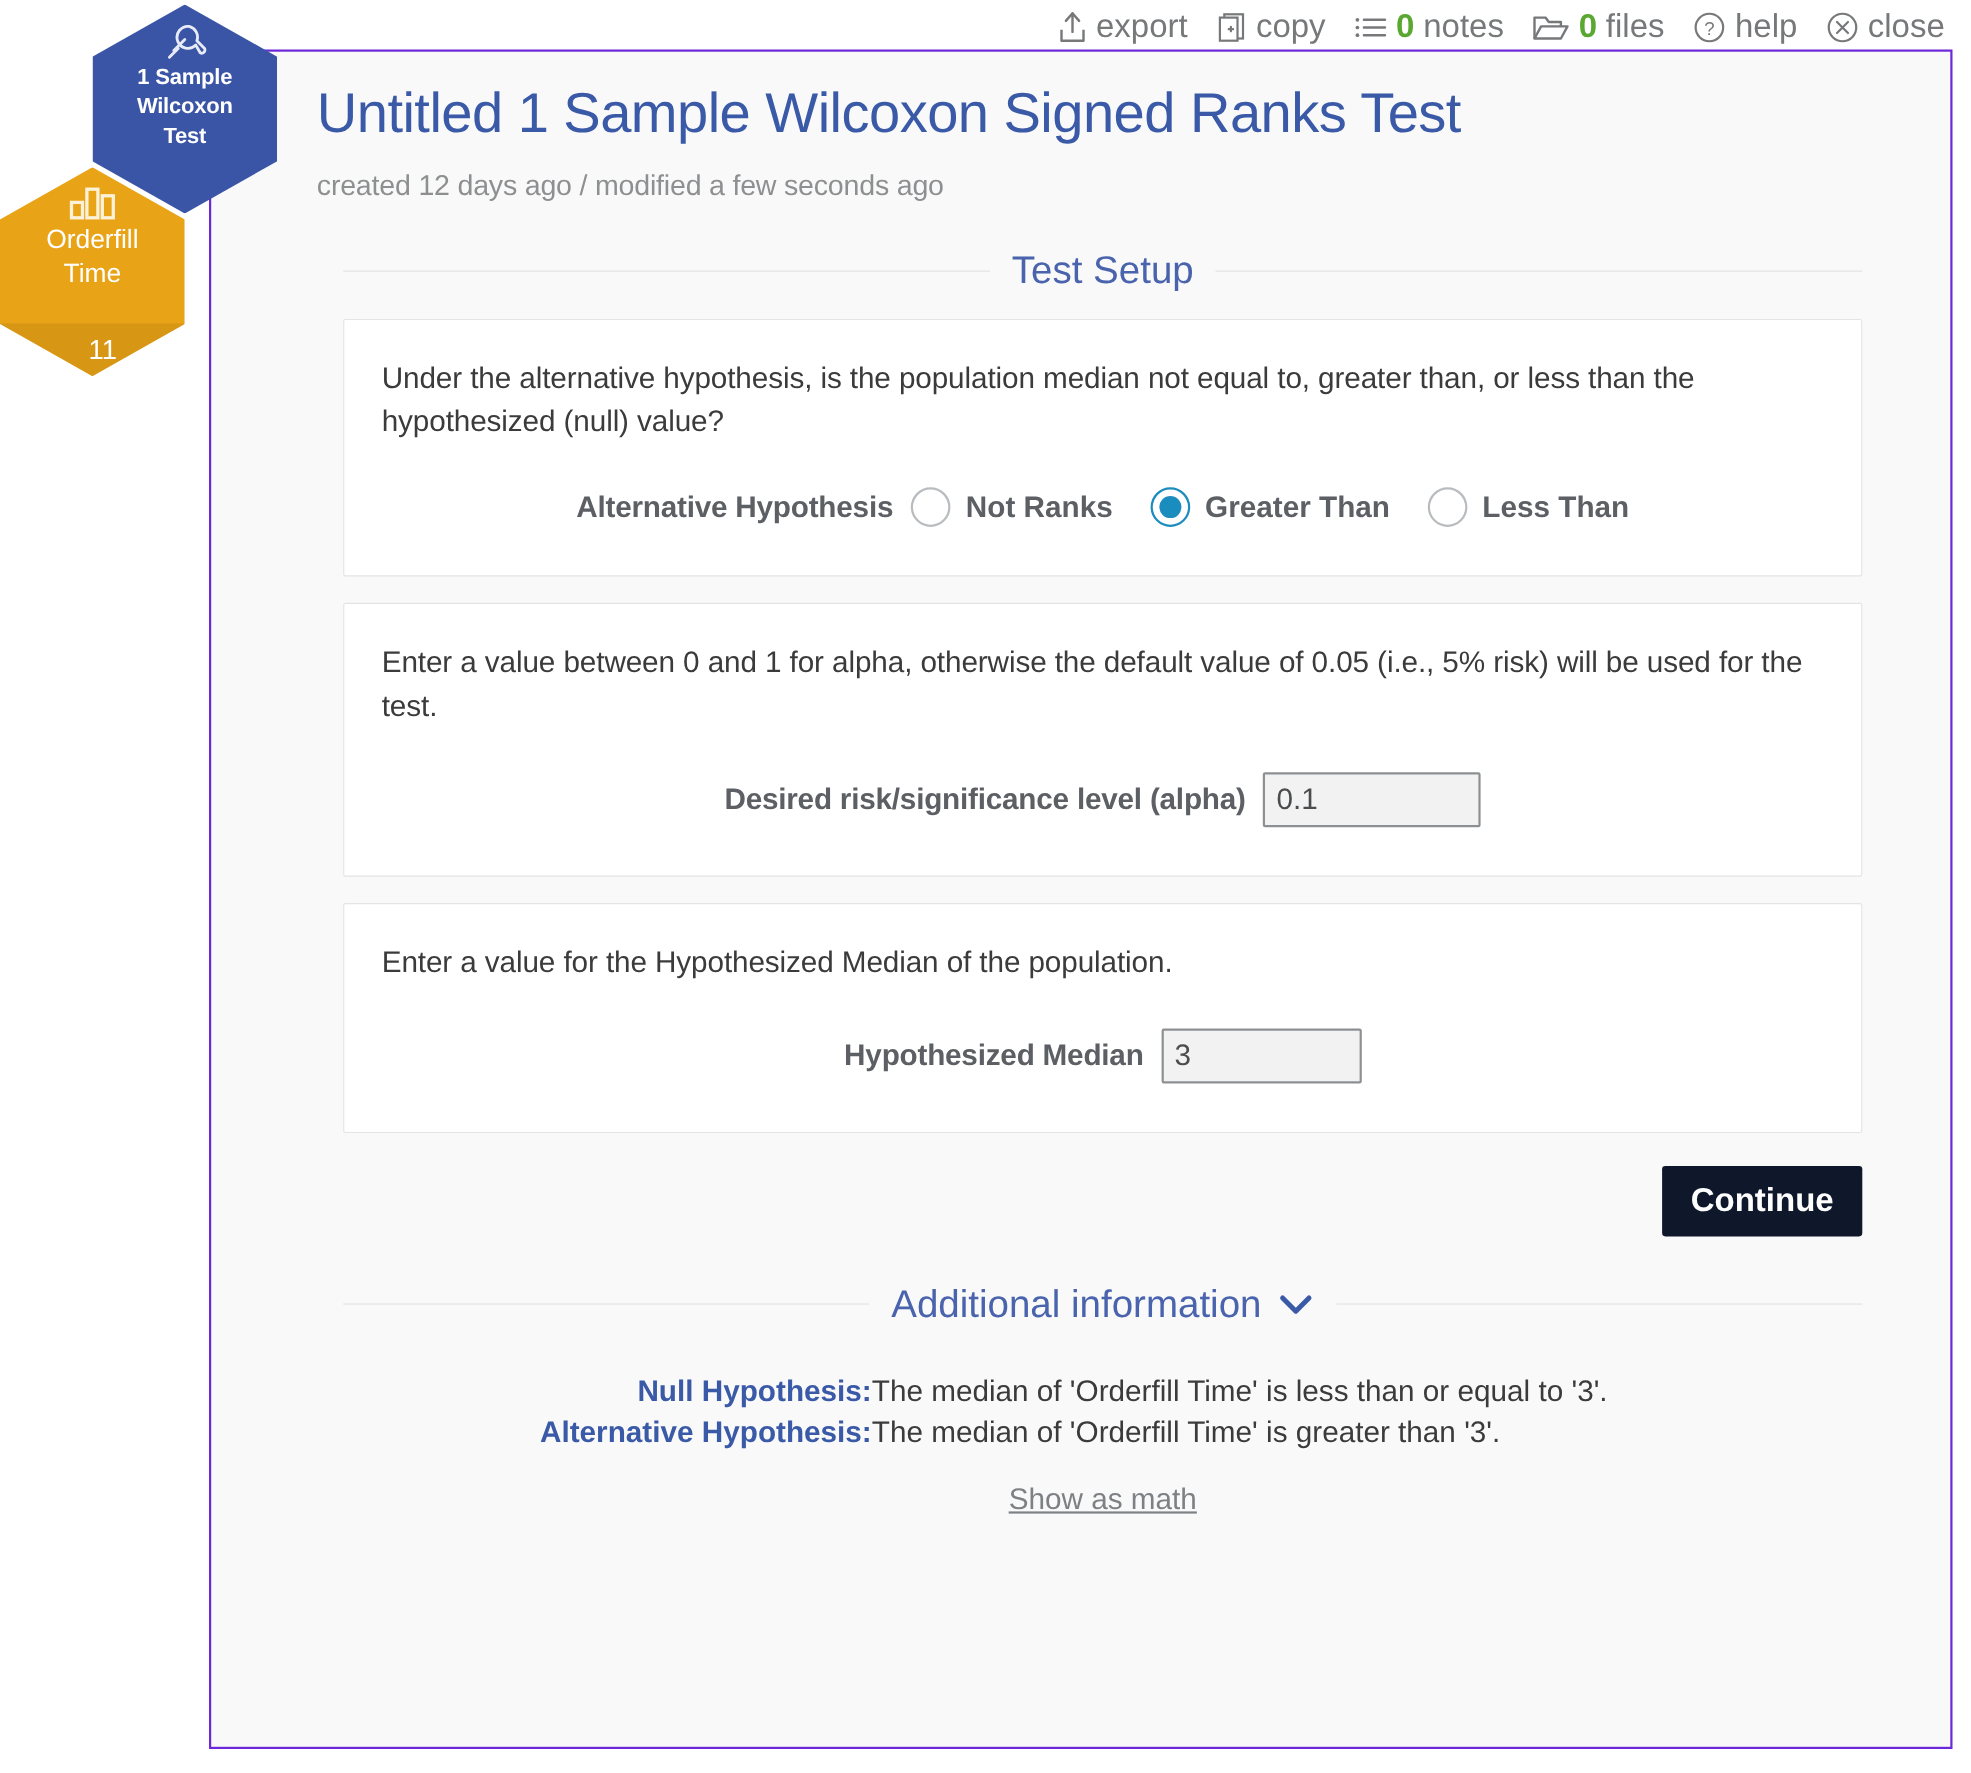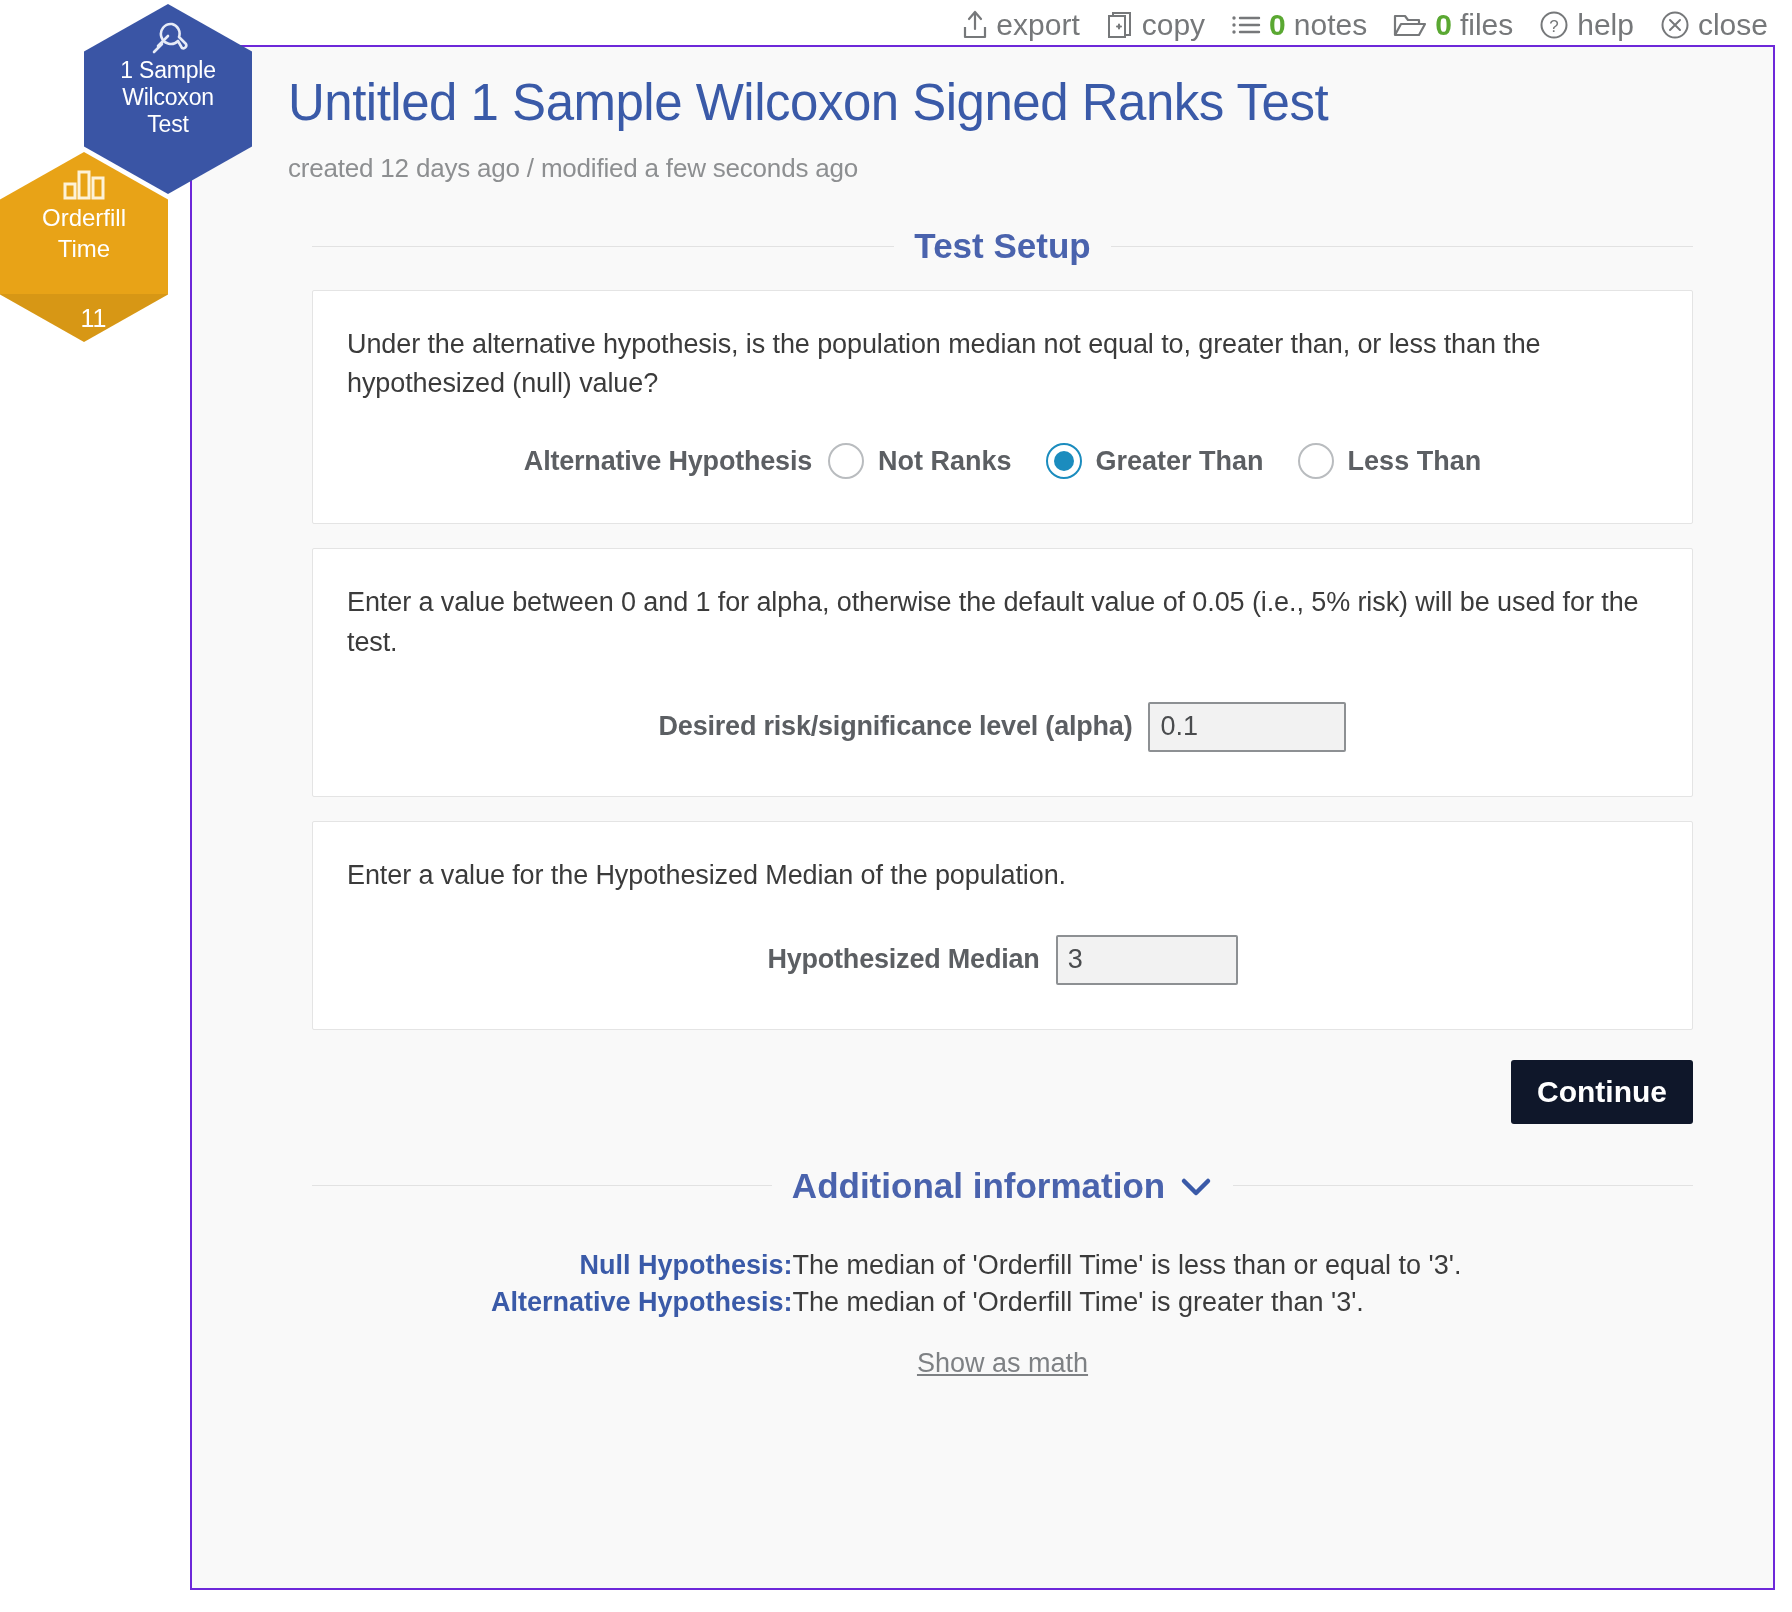--- a/index.html
+++ b/index.html
@@ -33,21 +33,21 @@
     clip-path: polygon(50% 0%, 100% 25%, 100% 75%, 50% 100%, 0% 75%, 0% 25%);
     display:flex; flex-direction: column; align-items:center;
     color:#fff; text-align:center; cursor:pointer;
   }
   .hex-blue {
     left: 84px; top: 4px; width: 168px; height: 190px;
     background: #3a55a5;
   }
   .hex-blue .hex-ico { margin-top: 16px; height: 36px; }
   .hex-blue .hex-txt {
-    margin-top: 2px; font-size: 23px; line-height: 25px; font-weight: 400;
+    margin-top: 2px; font-size: 20px; line-height: 25px; font-weight: 700;
     letter-spacing: -0.2px;
   }
   .hex-orange {
     left: 0px; top: 152px; width: 168px; height: 190px;
     background: #e8a317;
   }
   .hex-orange .hex-ico { margin-top: 16px; height: 32px; }
   .hex-orange .hex-txt {
     margin-top: 4px; font-size: 24px; line-height: 27px; font-weight: 400;
   }
@@ -74,21 +74,21 @@
     color: #8d8f91; font-size: 26px; margin-top: 22px; letter-spacing: -0.2px;
   }
 
   
   .sec-head {
     display: flex; align-items: center; gap: 20px;
     margin-top: 42px; padding: 0 24px;
   }
   .sec-head .rule { flex: 1 1 auto; height: 1px; background: #e2e2e2; }
   .sec-head .sec-title {
-    color: #4a63ad; font-size: 35px; font-weight: 700; white-space: nowrap;
+    color: #4a63ad; font-size: 35px; font-weight: 400; white-space: nowrap;
   }
   .sec-head .sec-title.link { cursor: pointer; display:flex; align-items:center; gap:14px; }
   .chev { display:inline-block; }
 
   .card {
     background:#fff; border:1px solid #e4e4e4; border-radius: 2px;
     margin: 24px 24px 0 24px; padding: 34px 34px 44px 34px;
   }
   .card-q {
     font-size: 27px; color:#3b3b3b; line-height: 1.45; letter-spacing: -0.1px;

